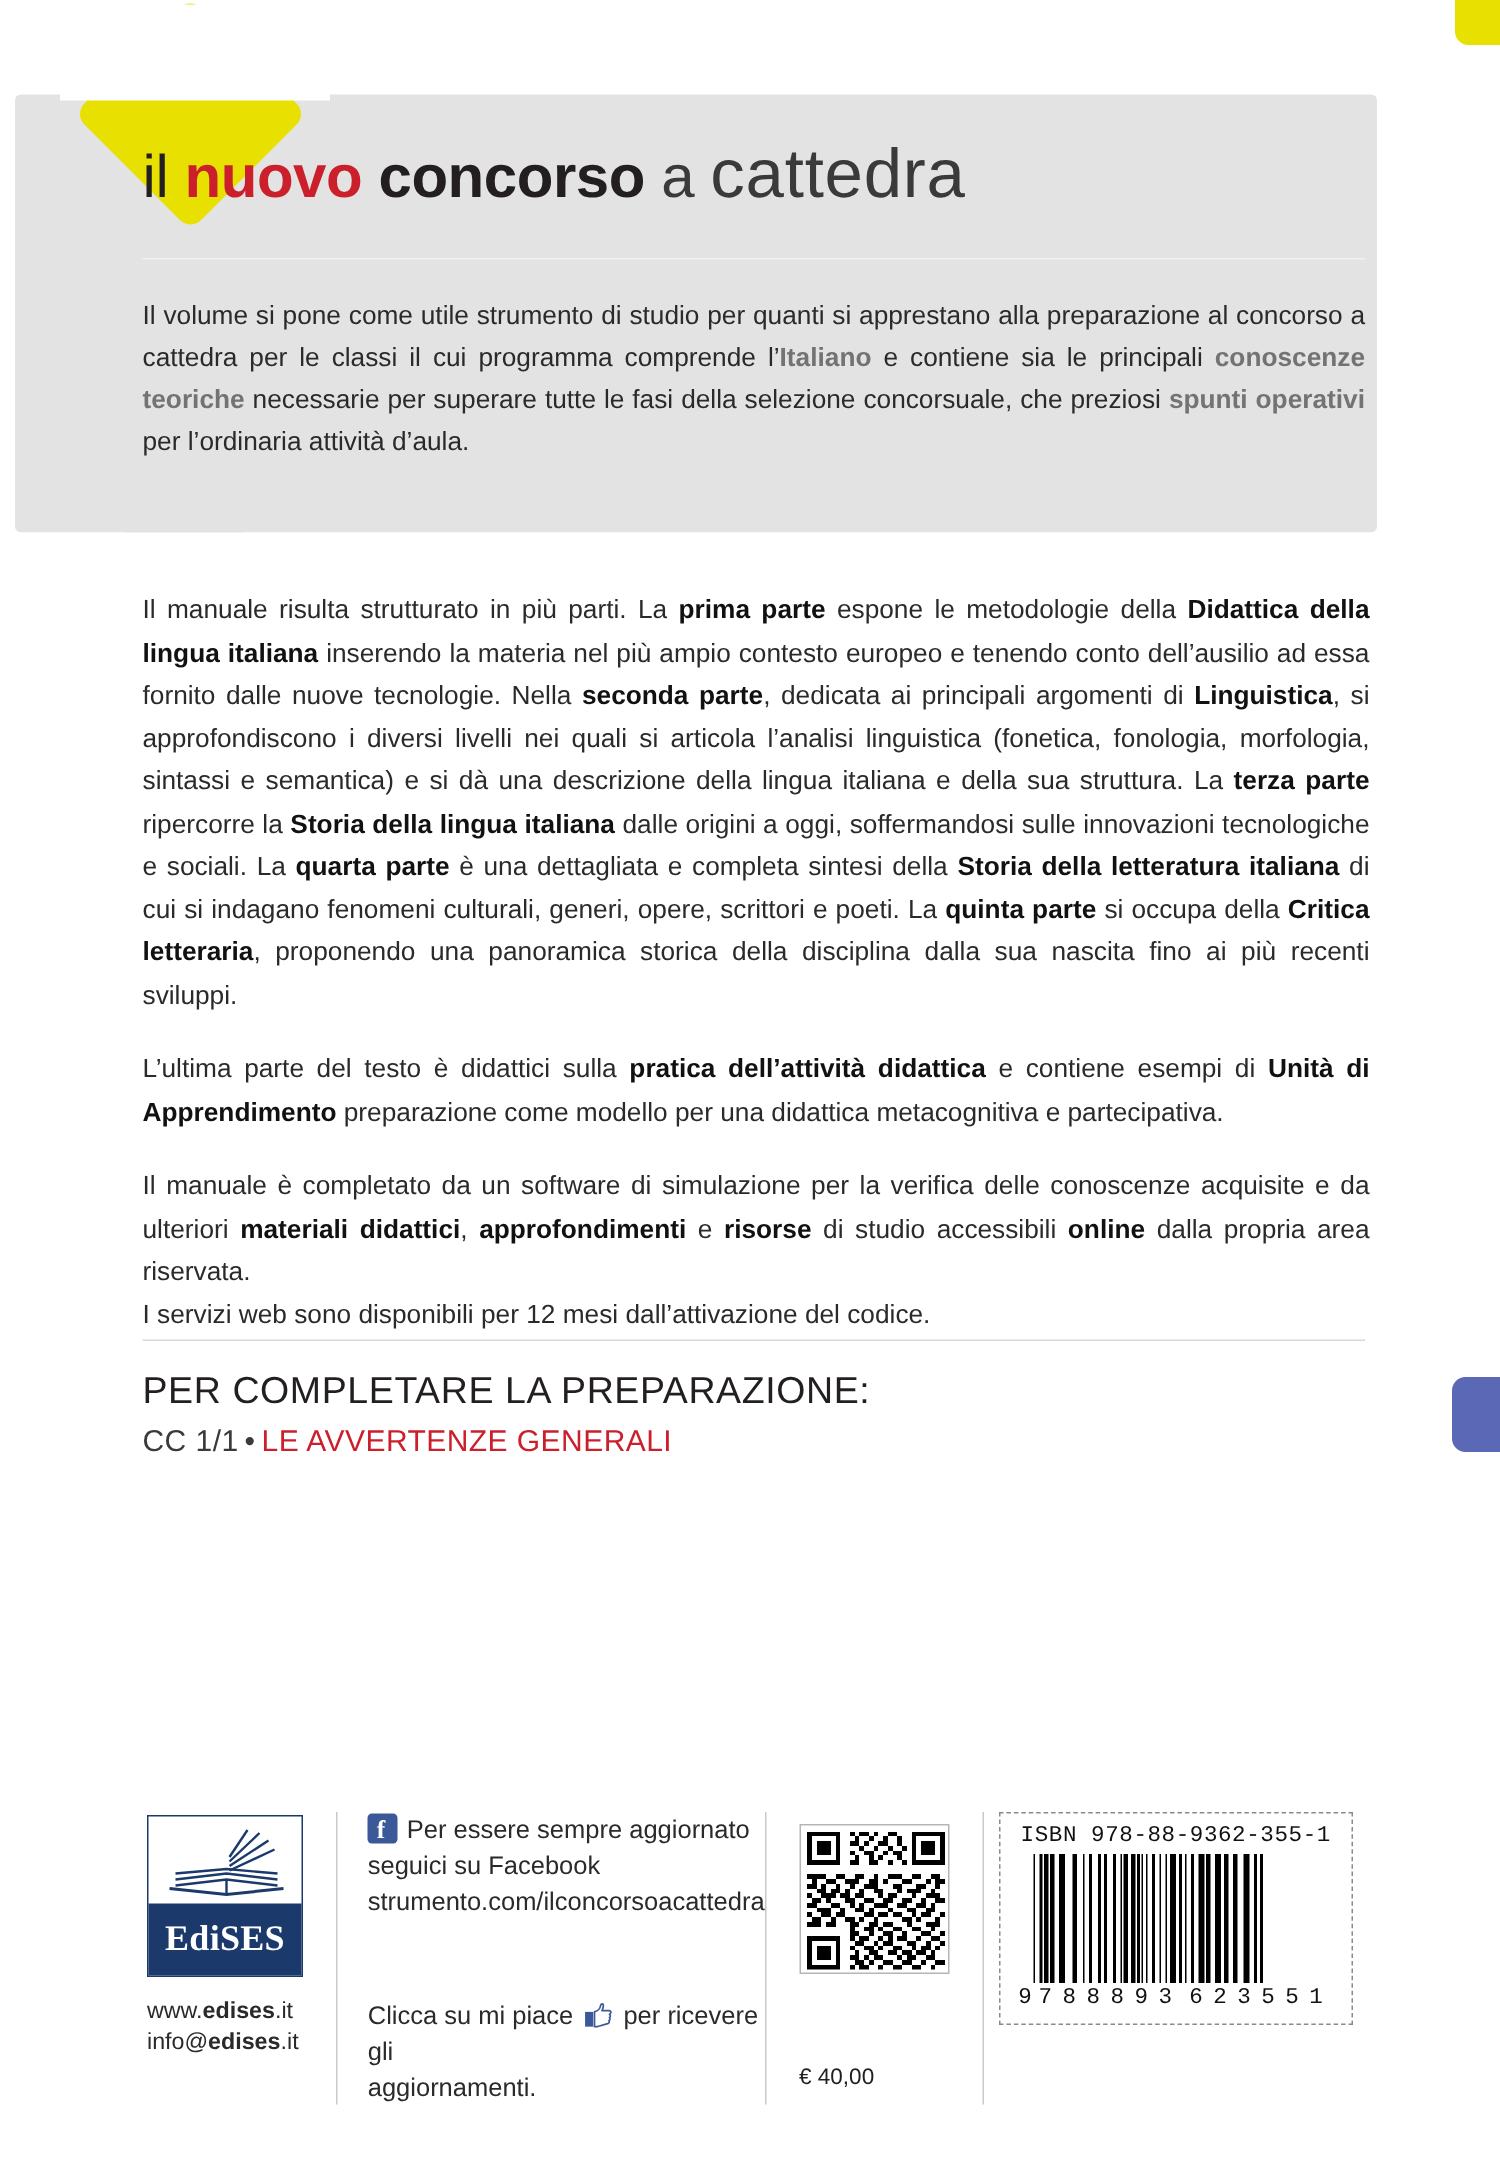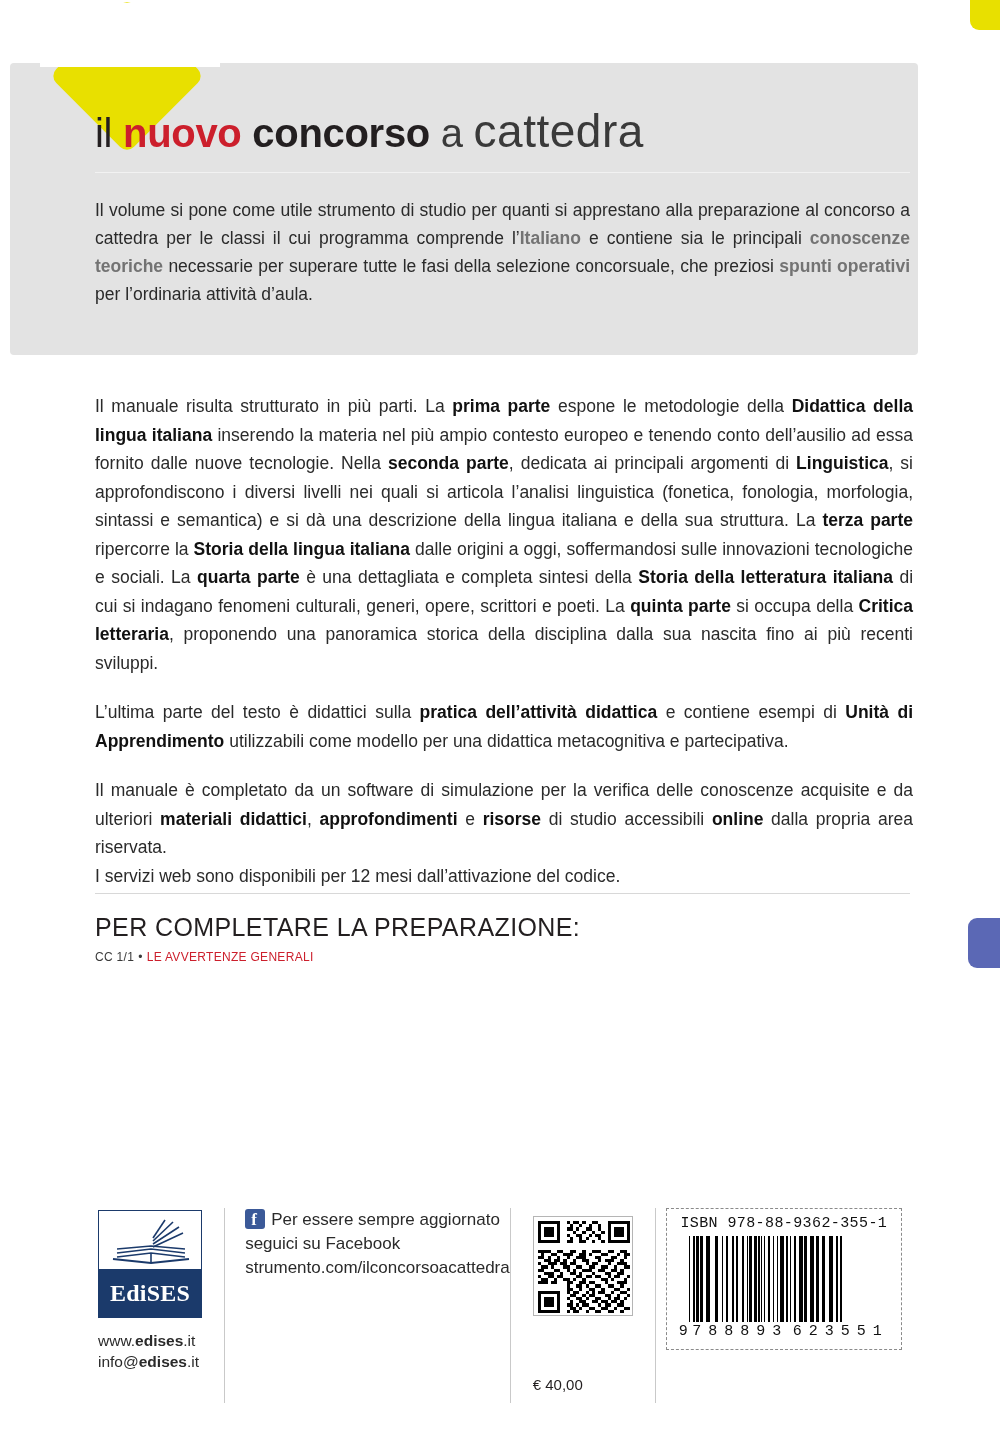--- a/index.html
+++ b/index.html
@@ -68,21 +68,21 @@
     background:#ffffff;
   }
 
   .bubble-inner{
     position:absolute; left:0; top:0; width:100%; height:100%;
     overflow:hidden; border-radius:4px;
   }
 
   
   .title{
-    position:absolute; left:95px; top:108px;
+    position:absolute; left:95px; top:92px;
     font-size:40px;
     letter-spacing:-0.3px;
     white-space:nowrap;
     line-height:1;
   }
   .title .t-il     { font-weight:400; color:#231f20; }
   .title .t-nuovo  { font-weight:700; color:#cc1f2c; }
   .title .t-conc   { font-weight:600; color:#231f20; }
   .title .t-a      { font-weight:300; color:#3a3a3a; }
   .title .t-catt   { font-weight:300; color:#3a3a3a; font-size:46px; letter-spacing:0.5px; }
@@ -124,21 +124,21 @@
   }
 
   
   .complete-title{
     position:absolute; left:95px; top:913px;
     font-size:25px; font-weight:400; letter-spacing:0.4px;
     color:#231f20;
   }
   .complete-sub{
     position:absolute; left:95px; top:950px;
-    font-size:12px; letter-spacing:0.3px;
+    font-size:20px; letter-spacing:0.3px;
   }
   .complete-sub .code { color:#3a3a3a; }
   .complete-sub .dot  { color:#3a3a3a; }
   .complete-sub .redt { color:#cc1f2c; }
 
   
   .footer{
     position:absolute; left:98px; top:1208px;
     width:812px; height:195px;
     display:flex;
@@ -265,21 +265,21 @@
   <span class="t-a">a</span>
   <span class="t-catt">cattedra</span>
 </div>
 <div class="title-rule"></div>
 
 <div class="intro"><span>Il volume si pone come utile strumento di studio per quanti si apprestano alla preparazione al concorso a cattedra per le classi il cui programma comprende l’</span><b>Italiano</b><span> e contiene sia le principali </span><b>conoscenze teoriche</b><span> necessarie per superare tutte le fasi della selezione concorsuale, che preziosi </span><b>spunti operativi</b><span> per l’ordinaria attività d’aula.</span></div>
 
 <div class="body-copy">
   <p><span>Il manuale risulta strutturato in più parti. La </span><b>prima parte</b><span> espone le metodologie della </span><b>Didattica della lingua italiana</b><span> inserendo la materia nel più ampio contesto europeo e tenendo conto dell’ausilio ad essa fornito dalle nuove tecnologie. Nella </span><b>seconda parte</b><span>, dedicata ai principali argomenti di </span><b>Linguistica</b><span>, si approfondiscono i diversi livelli nei quali si articola l’analisi linguistica (fonetica, fonologia, morfologia, sintassi e semantica) e si dà una descrizione della lingua italiana e della sua struttura. La </span><b>terza parte</b><span> ripercorre la </span><b>Storia della lingua italiana</b><span> dalle origini a oggi, soffermandosi sulle innovazioni tecnologiche e sociali. La </span><b>quarta parte</b><span> è una dettagliata e completa sintesi della </span><b>Storia della letteratura italiana</b><span> di cui si indagano fenomeni culturali, generi, opere, scrittori e poeti. La </span><b>quinta parte</b><span> si occupa della </span><b>Critica letteraria</b><span>, proponendo una panoramica storica della disciplina dalla sua nascita fino ai più recenti sviluppi.</span></p>
 
-  <p><span>L’ultima parte del testo è didattici sulla </span><b>pratica dell’attività didattica</b><span> e contiene esempi di </span><b>Unità di Apprendimento</b><span> utilizzabili come modello per una didattica metacognitiva e partecipativa.</span></p>
+  <p><span>L’ultima parte del testo è didattici sulla </span><b>pratica dell’attività didattica</b><span> e contiene esempi di </span><b>Unità di Apprendimento</b><span> preparazione come modello per una didattica metacognitiva e partecipativa.</span></p>
 
   <p class="tight"><span>Il manuale è completato da un software di simulazione per la verifica delle conoscenze acquisite e da ulteriori </span><b>materiali didattici</b><span>, </span><b>approfondimenti</b><span> e </span><b>risorse</b><span> di studio accessibili </span><b>online</b><span> dalla propria area riservata.</span></p>
 
   <p style="text-align:left">I servizi web sono disponibili per 12 mesi dall’attivazione del codice.</p>
 </div>
 
 <div class="sep"></div>
 <div class="complete-title">PER COMPLETARE LA PREPARAZIONE:</div>
 <div class="complete-sub"><span class="code">CC 1/1</span><span class="dot" style="margin:0 4px;">•</span><span class="redt">LE AVVERTENZE GENERALI</span></div>
 
@@ -312,20 +312,29 @@
     </div>
   </div>
 
   <div class="fdiv"></div>
 
   <div class="fcol col-fb">
     <div class="fb-line">
       <span class="fb-badge"></span><span>Per essere sempre aggiornato</span><br>
       <span>seguici su Facebook</span><br>
       <span>strumento.com/ilconcorsoacattedra</span>
+    </div>
+    <div class="fb-block2">
+      <span>Clicca su mi piace</span>
+      <svg class="thumb" viewBox="0 0 20 19">
+        <rect x="0" y="7" width="6" height="11" fill="#3b5998"></rect>
+        <path d="M7 18 L7 7 C7 7 11 6 11.5 2.5 C11.8 0.6 13.6 0.4 13.6 2.2 C13.6 4 12.6 6 12.6 6 L18 6 C19.2 6 19.6 7.4 18.8 8.2 L18.2 8.8 C19 9.4 19 10.6 18.2 11.2 C18.8 11.9 18.6 13 17.8 13.5 C18.3 14.3 17.9 15.6 16.8 15.8 L9.5 17.9 Z" fill="none" stroke="#3b5998" stroke-width="1.3" stroke-linejoin="round"></path>
+      </svg>
+      <span>per ricevere gli</span><br>
+      <span>aggiornamenti.</span>
     </div>
   </div>
 
   <div class="fdiv"></div>
 
   <div class="fcol col-qr">
     <div class="qrbox">
       <svg width="92" height="92" viewBox="0 0 29 29" shape-rendering="crispEdges">
         <rect width="29" height="29" fill="#fff"></rect>
         <g fill="#000">

